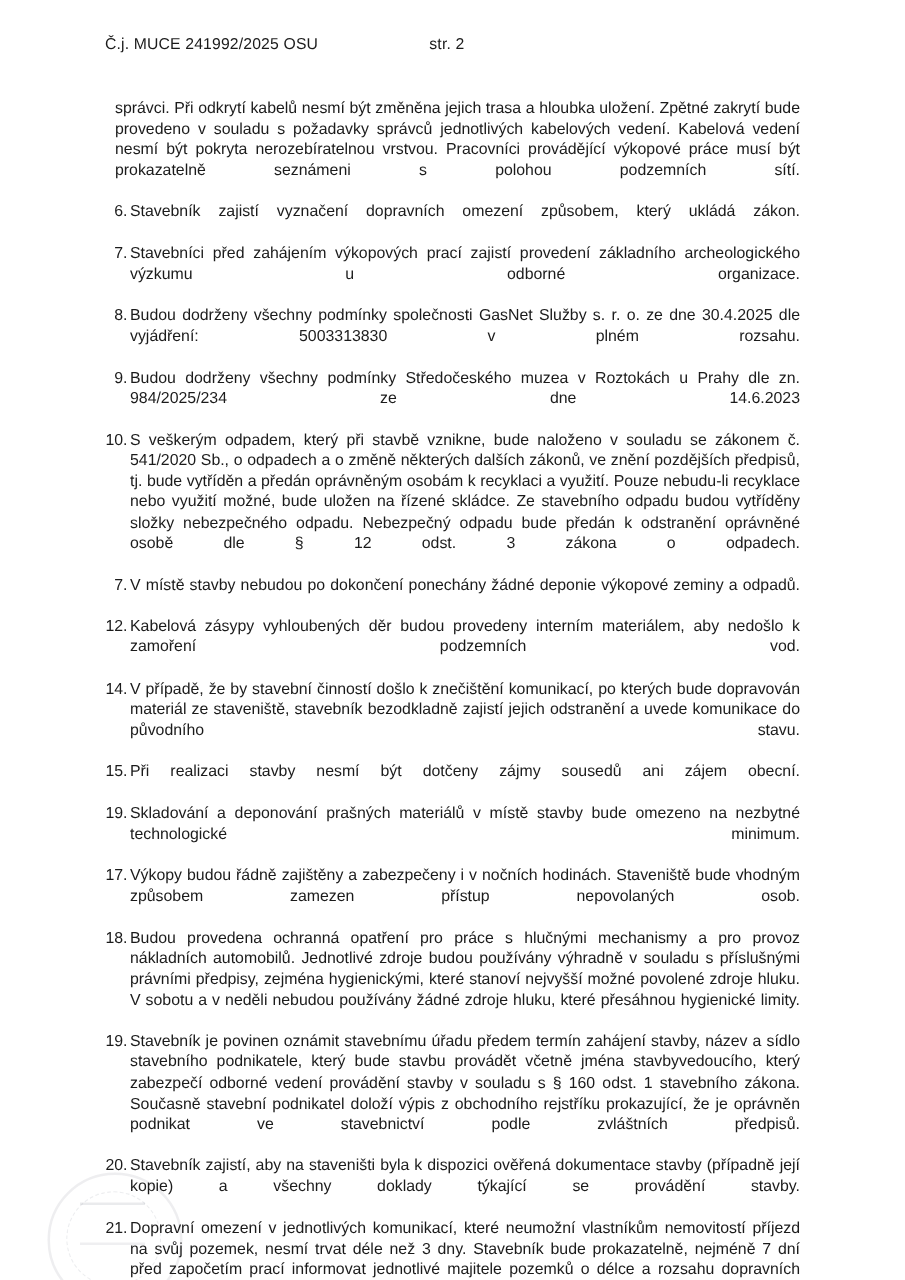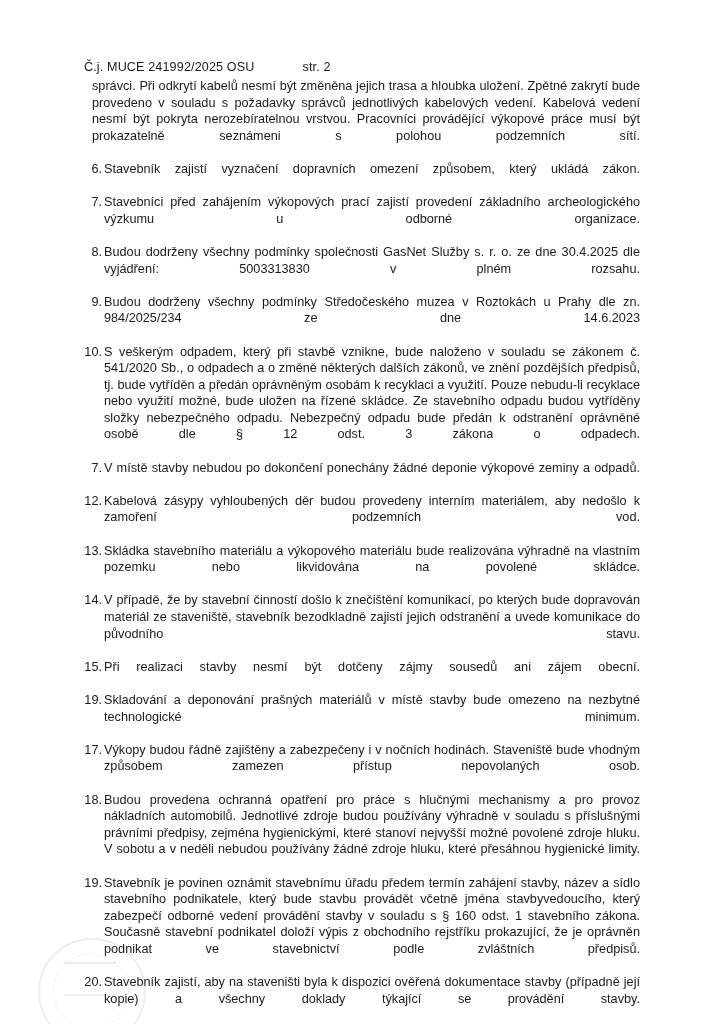--- a/index.html
+++ b/index.html
@@ -49,33 +49,33 @@
     top: 22px;
     width: 52px;
     height: 30px;
     border-top: 2px solid rgba(120, 124, 140, 0.15);
     border-bottom: 2px solid rgba(120, 124, 140, 0.12);
   }
 
   .header {
     position: absolute;
     left: 84px;
-    top: 60px;
+    top: 28px;
     width: 560px;
     display: flex;
     align-items: baseline;
     font-size: 12.6px;
     letter-spacing: 0.01em;
     color: #1b1b1b;
   }
   .header .file-ref {
     white-space: nowrap;
   }
   .header .page-no {
-    margin-left: 48px;
+    margin-left: 89px;
     white-space: nowrap;
   }
 
   .body {
     position: absolute;
     left: 84px;
     top: 78px;
     width: 556px;
     font-size: 12.7px;
     line-height: 16.6px;
@@ -164,24 +164,20 @@
         </li>
         <li>
           <span class="num">7.</span>
           <span class="txt">V místě stavby nebudou po dokončení ponechány žádné deponie výkopové zeminy a odpadů.</span>
         </li>
         <li>
           <span class="num">12.</span>
           <span class="txt">Kabelová zásypy vyhloubených děr budou provedeny interním materiálem, aby nedošlo k zamoření podzemních vod.</span>
         </li>
         <li>
-          <span class="num">13.</span>
-          <span class="txt">Skládka stavebního materiálu a výkopového materiálu bude realizována výhradně na vlastním pozemku nebo likvidována na povolené skládce.</span>
-        </li>
-        <li>
           <span class="num">14.</span>
           <span class="txt">V případě, že by stavební činností došlo k znečištění komunikací, po kterých bude dopravován materiál ze staveniště, stavebník bezodkladně zajistí jejich odstranění a uvede komunikace do původního stavu.</span>
         </li>
         <li>
           <span class="num">15.</span>
           <span class="txt">Při realizaci stavby nesmí být dotčeny zájmy sousedů ani zájem obecní.</span>
         </li>
         <li>
           <span class="num">19.</span>
           <span class="txt">Skladování a deponování prašných materiálů v místě stavby bude omezeno na nezbytné technologické minimum.</span>

